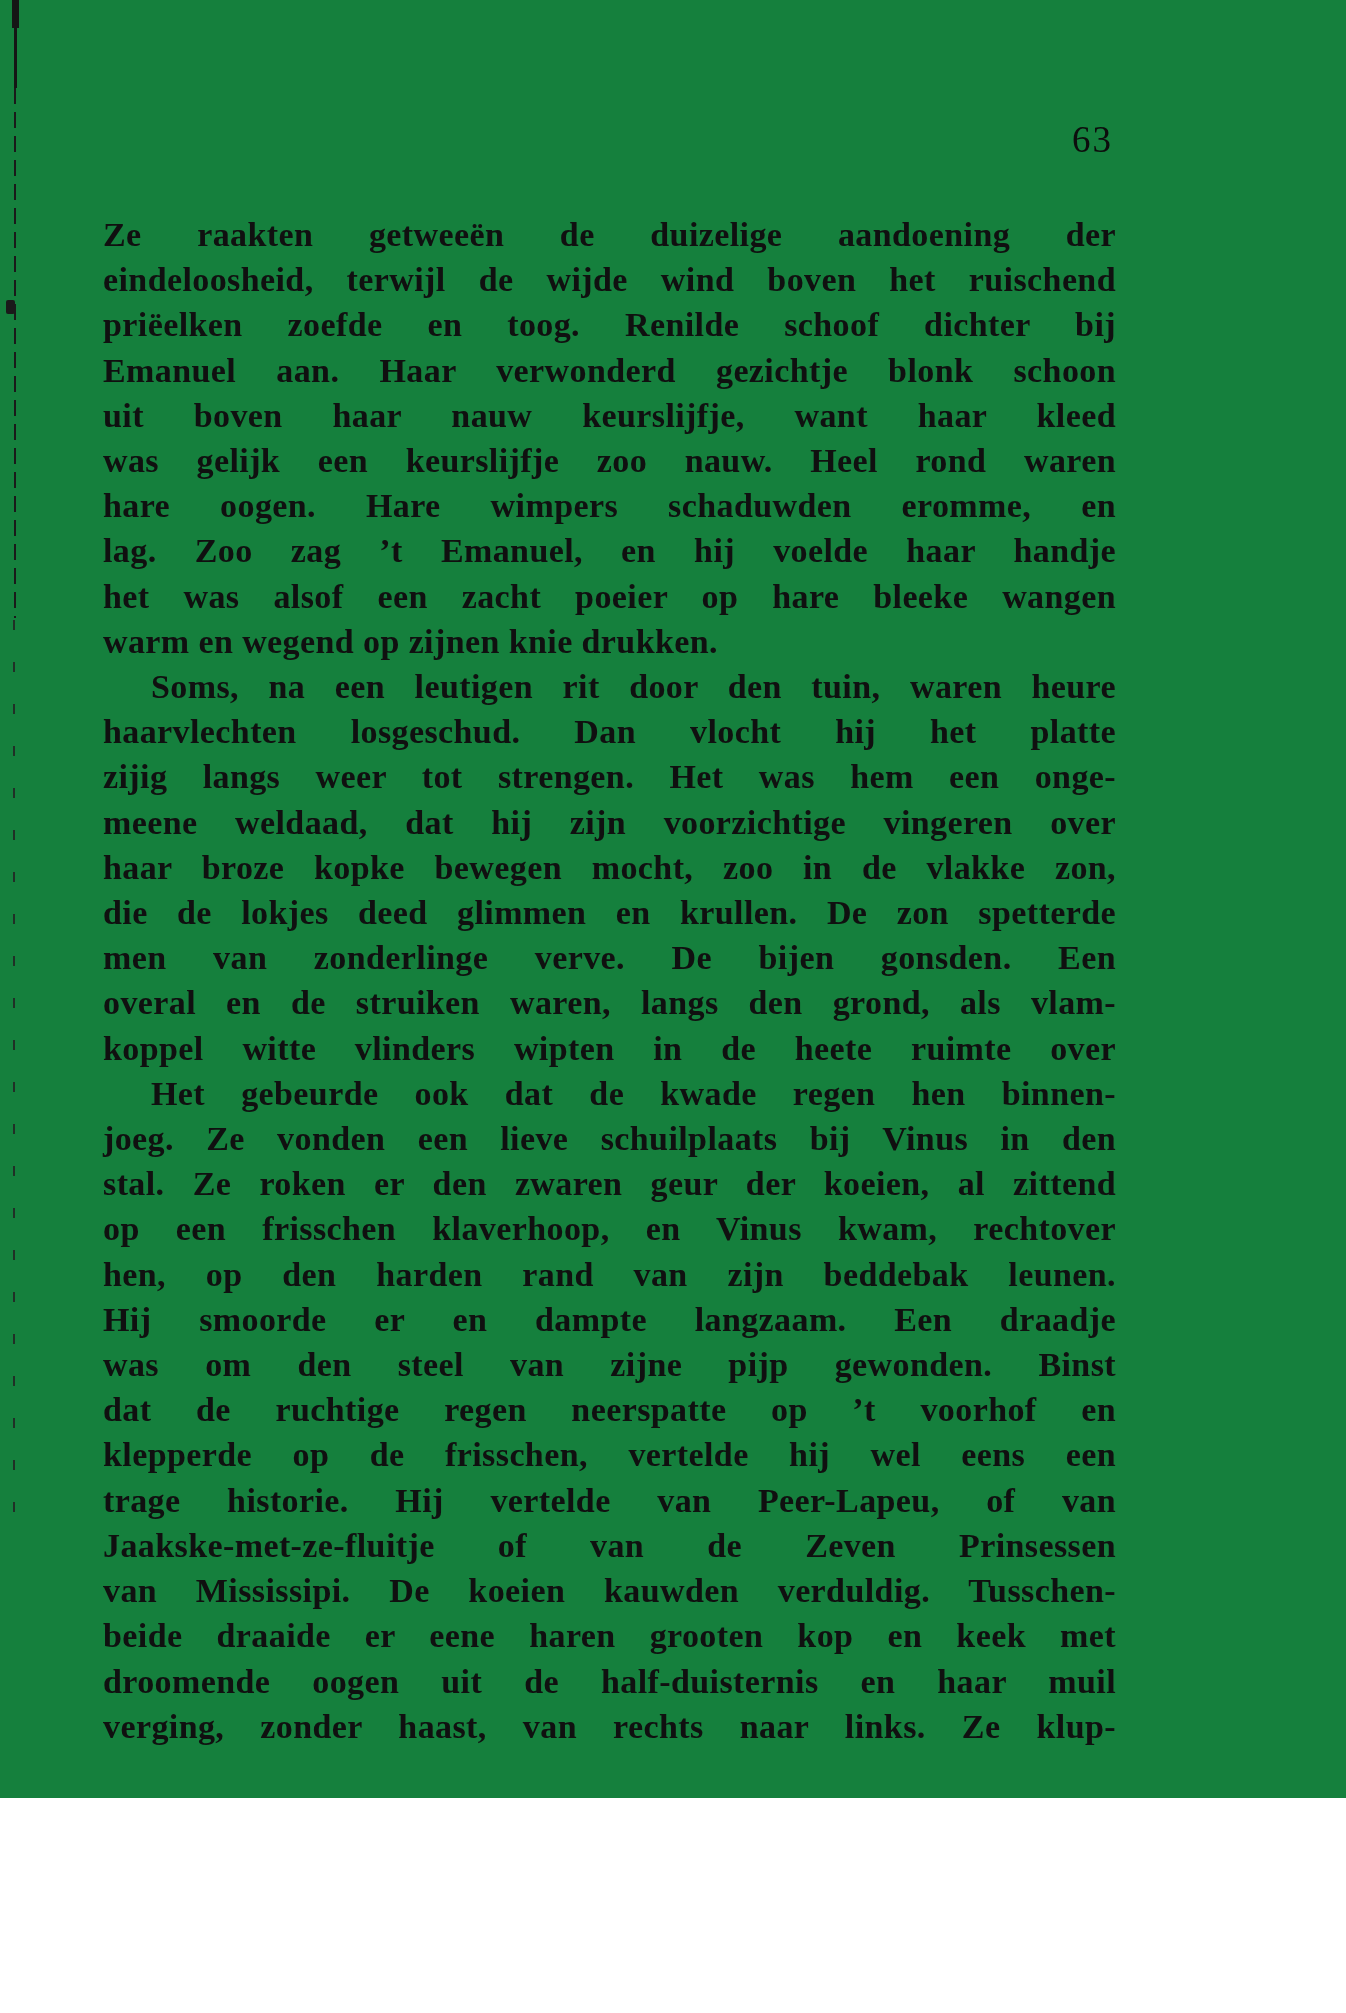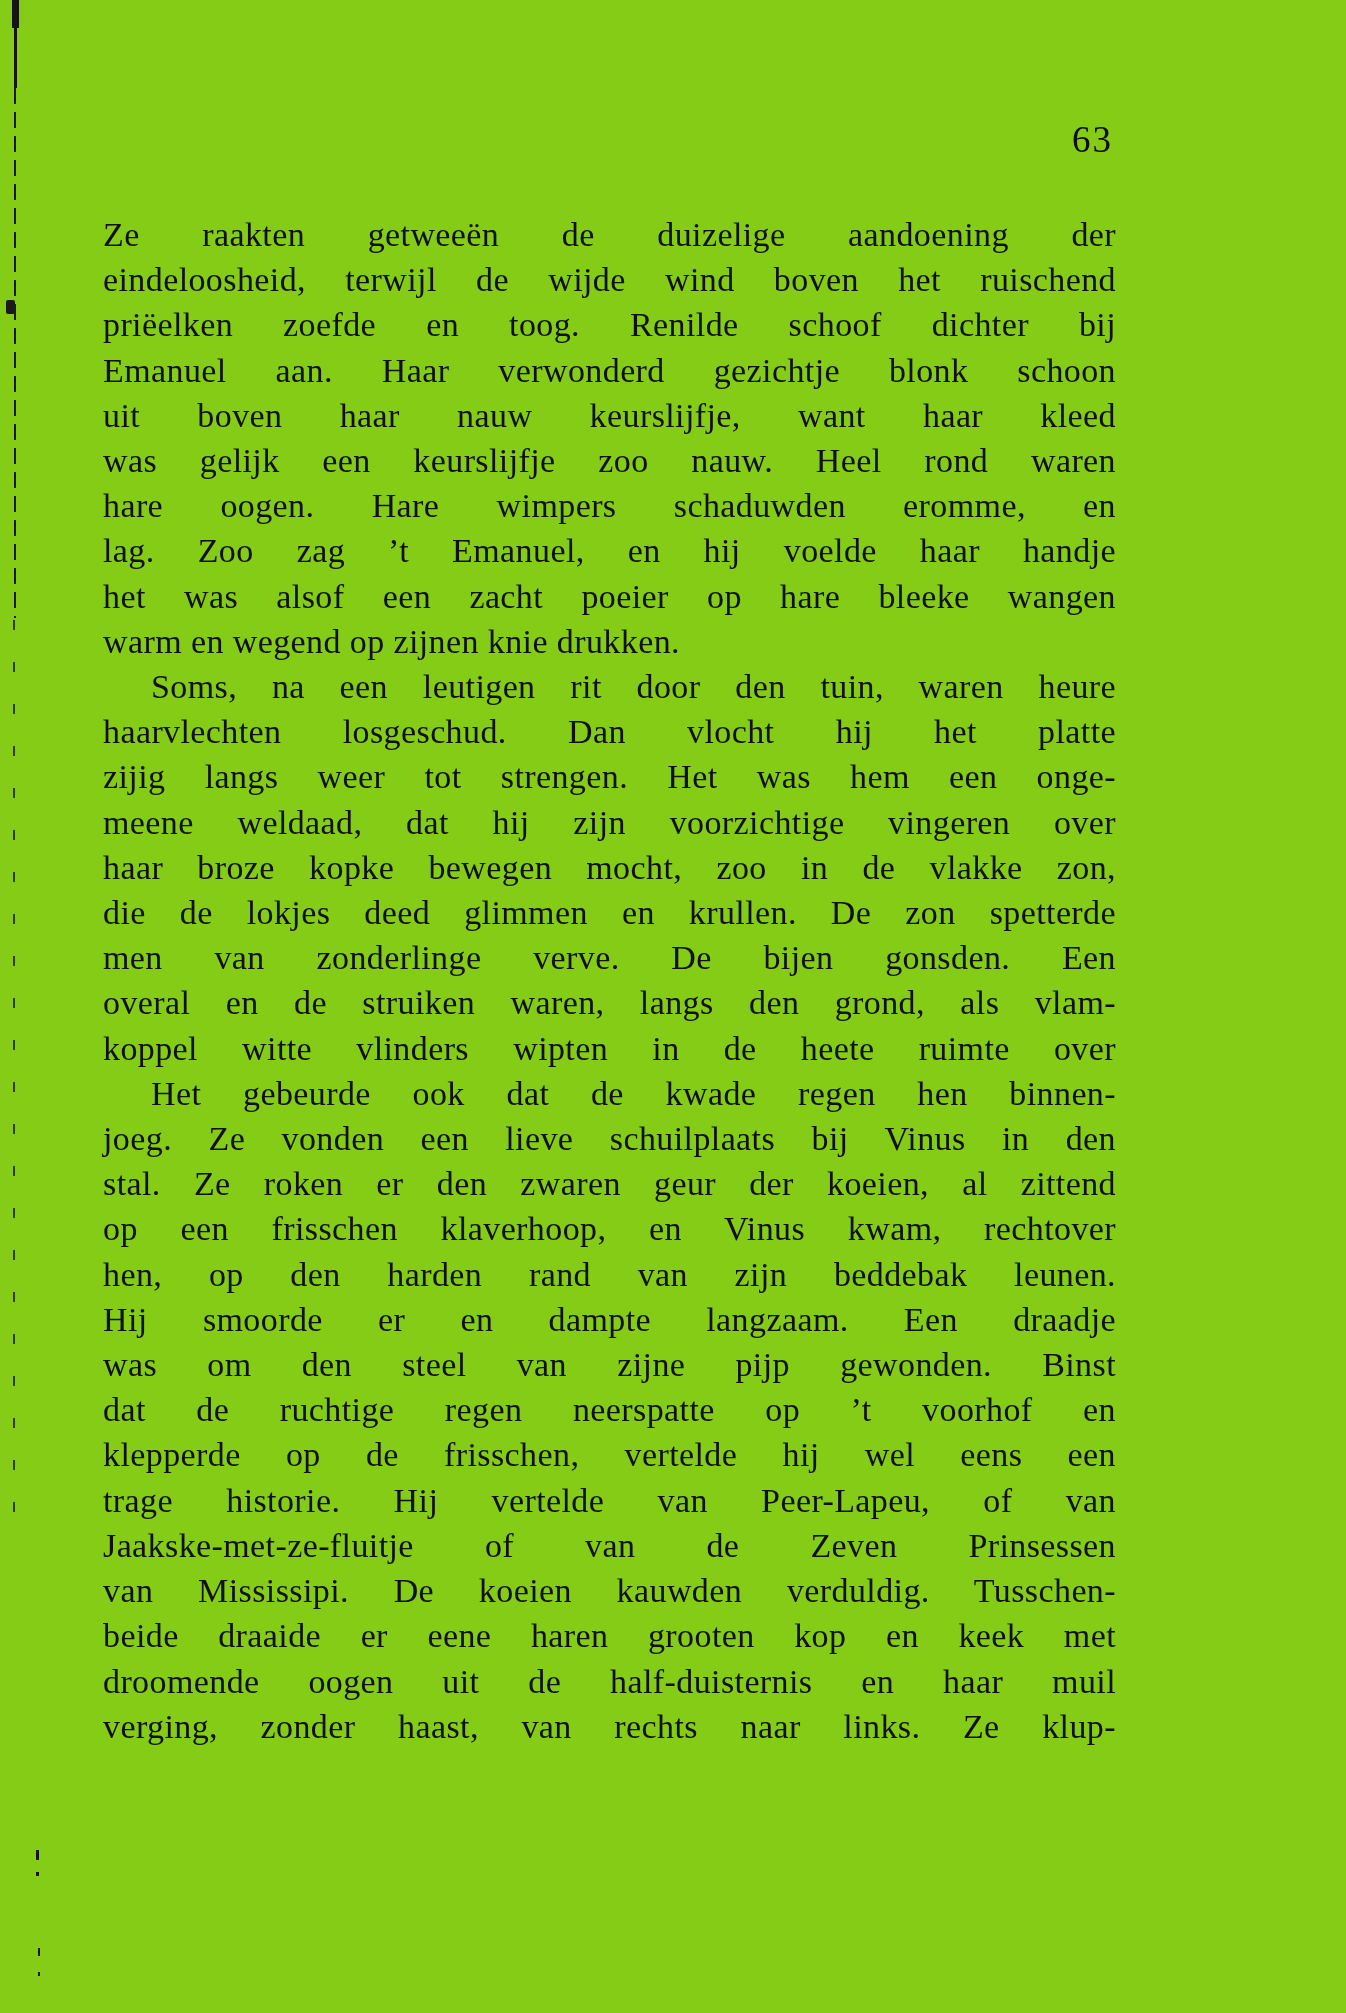--- a/index.html
+++ b/index.html
@@ -3,22 +3,22 @@
 <meta charset="utf-8">
 <style>
   html, body {
     margin: 0;
     padding: 0;
     background: #ffffff;
   }
   .page {
     position: relative;
     width: 1346px;
-    height: 2013px;
-    background: #84cc16;
+    height: 1798px;
+    background: #15803d;
     overflow: hidden;
     font-family: "Liberation Serif", "DejaVu Serif", serif;
     color: #101010;
   }
   
   .edge-mark {
     position: absolute;
     background: #151515;
   }
   .edge-cap      { left: 12px; top: 0;     width: 7px; height: 28px; }
@@ -47,20 +47,21 @@
     color: #0d0d0d;
   }
   .text-block {
     position: absolute;
     left: 103px;
     top: 212px;
     width: 1013px;
     font-size: 34px;
     line-height: 45.2px;
     letter-spacing: 0.4px;
+    font-weight: bold;
   }
   .paragraph { margin: 0; padding: 0; }
   .line {
     text-align: justify;
     text-align-last: justify;
     white-space: normal;
   }
   .line.indent { text-indent: 48px; }
   .line.para-end { text-align-last: left; }
 </style>

